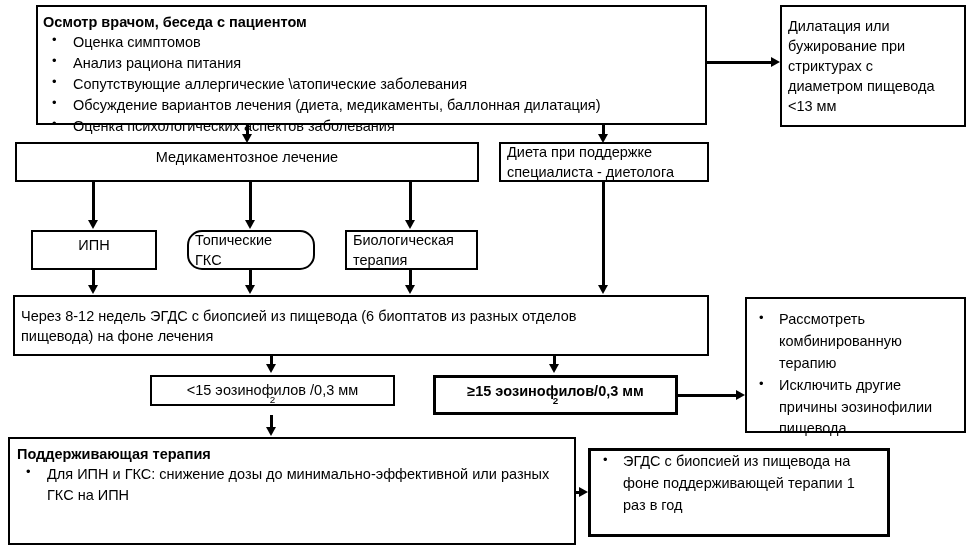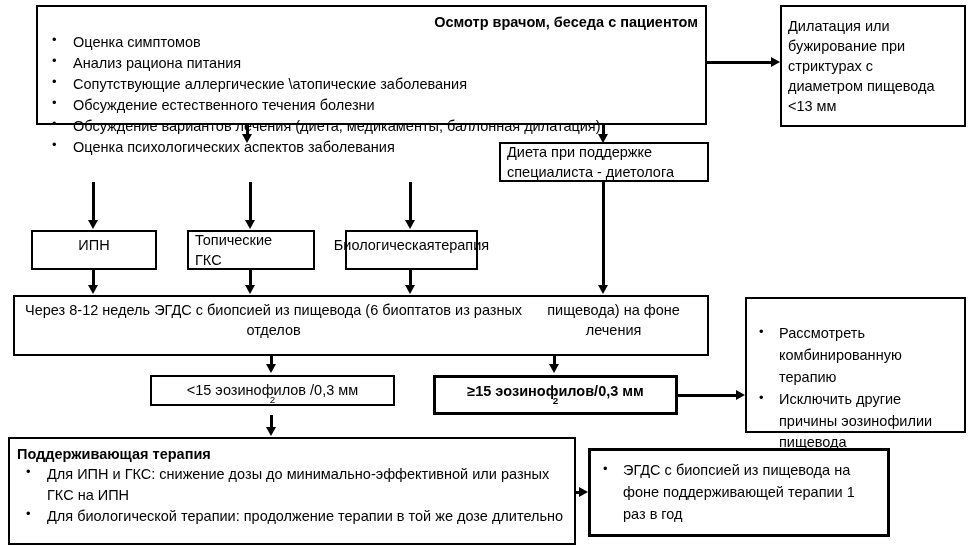--- a/index.html
+++ b/index.html
@@ -24,21 +24,21 @@
     background: #ffffff;
     color: #000000;
     font-size: 14.5px;
     line-height: 1.38;
     z-index: 3;
   }
   .box.thick {
     border-width: 3px;
   }
   .box-title {
-    text-align: right;
+    text-align: left;
     font-weight: bold;
     font-size: 14.5px;
     display: block;
   }
   .box-center {
     display: flex;
     align-items: flex-start;
     justify-content: center;
     text-align: center;
     padding: 3px 6px;
@@ -154,94 +154,95 @@
   <div class="hline" style="left:528px; top:491px; width:53px;"></div>
   <div class="arrow-right" style="left:579px; top:487px;"></div>
 
   <div class="box" style="left:36px; top:5px; width:671px; height:120px;">
     <div class="inner-pad" style="padding-top:5px;">
       <div class="box-title">Осмотр врачом, беседа с пациентом</div>
       <ul class="bullets">
         <li>Оценка симптомов</li>
         <li>Анализ рациона питания</li>
         <li>Сопутствующие аллергические \атопические заболевания</li>
-        <li>Обсуждение естественного течения болезни</li>
         <li>Обсуждение вариантов лечения (диета, медикаменты, баллонная дилатация)</li>
         <li>Оценка психологических аспектов заболевания</li>
       </ul>
     </div>
   </div>
 
   <div class="box box-center" style="left:780px; top:5px; width:186px; height:122px; flex-direction:column; justify-content:center;">
     <span>Дилатация или</span>
     <span>бужирование при</span>
     <span>стриктурах с</span>
     <span>диаметром пищевода</span>
     <span>&lt;13 мм</span>
   </div>
 
+  <div class="box box-center" style="left:15px; top:142px; width:464px; height:40px;">
+    <span>Медикаментозное лечение</span>
+  </div>
 
   <div class="box box-center" style="left:499px; top:142px; width:210px; height:40px; flex-direction:column; justify-content:center;">
     <span>Диета при поддержке</span>
     <span>специалиста - диетолога</span>
   </div>
 
   <div class="box box-center" style="left:31px; top:230px; width:126px; height:40px;">
     <span>ИПН</span>
   </div>
 
-  <div class="box box-center" style="left:187px; top:230px; width:128px; height:40px; flex-direction:column; justify-content:center;">
+  <div class="box box-center" style="left:187px; top:230px; width:128px; height:40px; flex-direction:column; justify-content:center;border-radius:15px;">
     <span>Топические</span>
     <span>ГКС</span>
   </div>
 
-  <div class="box box-center" style="left:345px; top:230px; width:133px; height:40px; flex-direction:row; justify-content:center;">
+  <div class="box box-center" style="left:345px; top:230px; width:133px; height:40px; flex-direction:column; justify-content:center;">
     <span>Биологическая</span>
     <span>терапия</span>
   </div>
 
-  <div class="box box-center" style="left:13px; top:295px; width:696px; height:61px; flex-direction:row; justify-content:center;">
+  <div class="box box-center" style="left:13px; top:295px; width:696px; height:61px; flex-direction:column; justify-content:center;">
     <span>Через 8-12 недель ЭГДС с  биопсией из пищевода (6 биоптатов из разных отделов</span>
     <span>пищевода) на фоне лечения</span>
   </div>
 
   <div class="box box-center" style="left:150px; top:375px; width:245px; height:31px;">
     <span>
         <span>&lt;15 эозинофилов /0,3 мм</span>
         <span class="sup">2</span>
       </span>
   </div>
 
   <div class="box box-center thick" style="left:433px; top:375px; width:245px; height:40px;font-weight:bold;">
     <span>
         <span>≥15 эозинофилов/0,3 мм</span>
         <span class="sup">2</span>
       </span>
   </div>
 
   <div class="box" style="left:745px; top:297px; width:221px; height:136px;">
-    <div class="inner-pad" style="padding-top:24px;">
+    <div class="inner-pad" style="padding-top:10px;">
       <ul class="bullets tight">
         <li>Рассмотреть комбинированную терапию</li>
         <li>Исключить  другие причины эозинофилии пищевода</li>
       </ul>
     </div>
   </div>
 
   <div class="box" style="left:8px; top:437px; width:568px; height:108px;">
     <div class="inner-pad" style="padding-top:5px; padding-left:7px;">
       <div style="font-weight:bold;">Поддерживающая терапия</div>
       <ul class="bullets">
         <li>Для ИПН и ГКС:  снижение дозы до минимально-эффективной или разных ГКС на ИПН</li>
-        <li>Для биологической терапии: продолжение терапии в той же дозе длительно</li>
       </ul>
     </div>
   </div>
 
   <div class="box thick" style="left:588px; top:448px; width:302px; height:89px;">
-    <div class="inner-pad" style="padding-top:9px;">
+    <div class="inner-pad" style="padding-top:0;">
       <ul class="bullets tight">
         <li>ЭГДС с  биопсией из пищевода на фоне поддерживающей терапии 1 раз в год</li>
       </ul>
     </div>
   </div>
 
 </div>
 
 </body></html>

